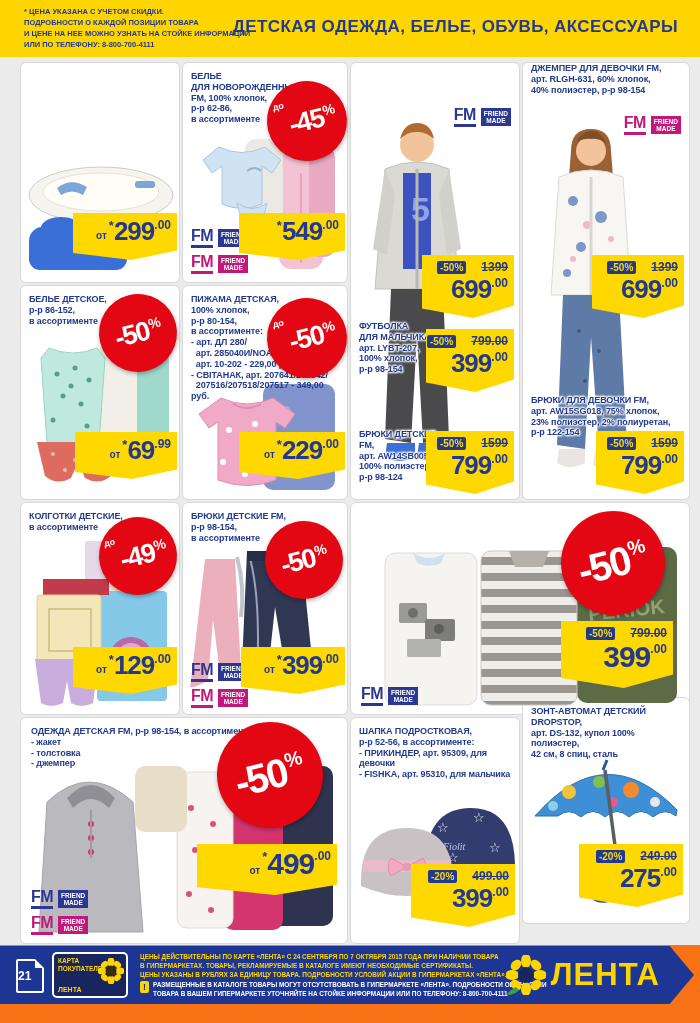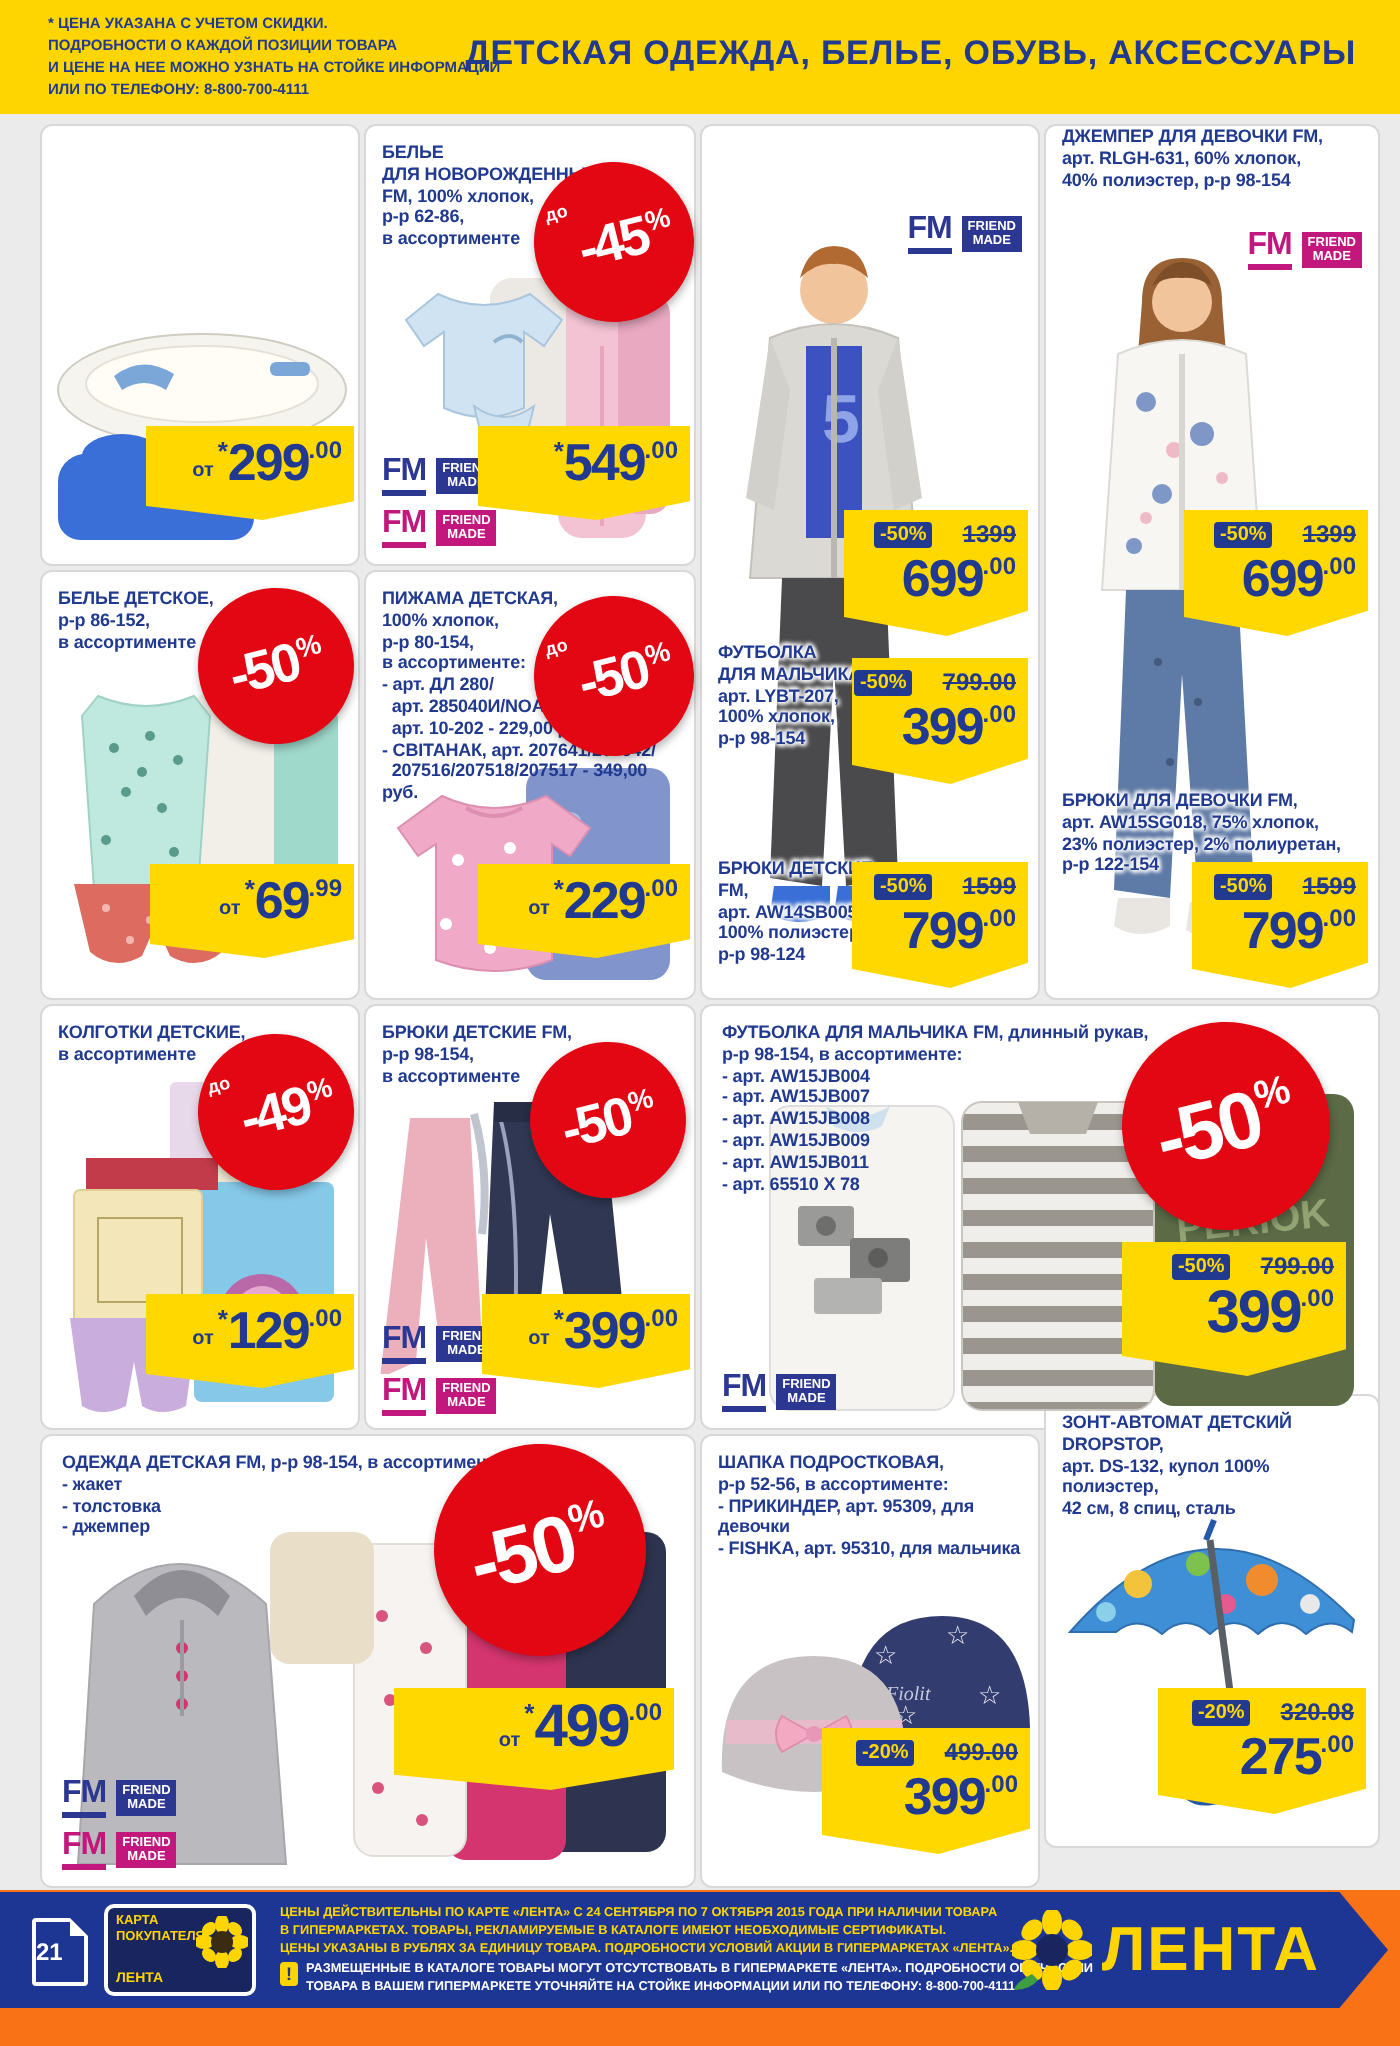--- a/index.html
+++ b/index.html
@@ -450,28 +450,20 @@
         <path d="M32 12 q16 10 32 0 l-4 10 q-12 6 -24 0 z" fill="#cfe0ee"></path>
         <g fill="#9a9a98">
             <rect x="18" y="62" width="28" height="20" rx="2"></rect>
             <rect x="44" y="78" width="30" height="22" rx="2" fill="#7d7d7b"></rect>
             <rect x="26" y="98" width="34" height="18" rx="2" fill="#b3b3b1"></rect>
             <circle cx="32" cy="72" r="5" fill="#6e6e6c"></circle>
             <circle cx="58" cy="88" r="5" fill="#5d5d5b"></circle>
           </g>
       </g>
     </svg>
-    <div class="desc" style="left:10px;top:8px;width:230px">ФУТБОЛКА ДЛЯ МАЛЬЧИКА FM, длинный рукав,
-р-р 98-154, в ассортименте:
-- арт. AW15JB004
-- арт. AW15JB007
-- арт. AW15JB008
-- арт. AW15JB009
-- арт. AW15JB011
-- арт. 65510 Х 78</div>
     <div class="badge lg" style="right:24px;top:8px;width:104px;height:104px">
 
       <span class="val">-50</span>
       <span class="pct">%</span>
     </div>
     <div class="fmrow" style="left:10px;bottom:8px">
       <span class="fm c-blue">FM</span>
       <span class="fmbox b-blue">
           <span>FRIEND</span>
           <span>MADE</span>
@@ -593,21 +585,21 @@
           <circle cx="130" cy="48" r="5" fill="#e8e8e8"></circle>
         <circle cx="28" cy="52" r="5" fill="#8bd0e8"></circle>
           <circle cx="88" cy="48" r="5" fill="#e45c8f"></circle>
       </g>
       <line x1="80" y1="16" x2="94" y2="122" stroke="#5a5f66" stroke-width="3.5"></line>
       <path d="M94 122 q3 22 -13 24 q-14 2 -16 -12" stroke="#2559a8" stroke-width="5" fill="none" stroke-linecap="round"></path>
     </svg>
     <div class="ptag" style="right:6px;top:146px;width:104px;box-sizing:border-box">
       <div class="oldrow">
           <span class="chip">-20%</span>
-        <span class="old">320.08</span>
+        <span class="old">249.00</span>
         </div>
       <div class="mainrow">
         <span class="big">275</span>
         <span class="dec">00</span>
       </div>
     </div>
   </div>
 
   <div class="footer">
     <div class="pageico">

